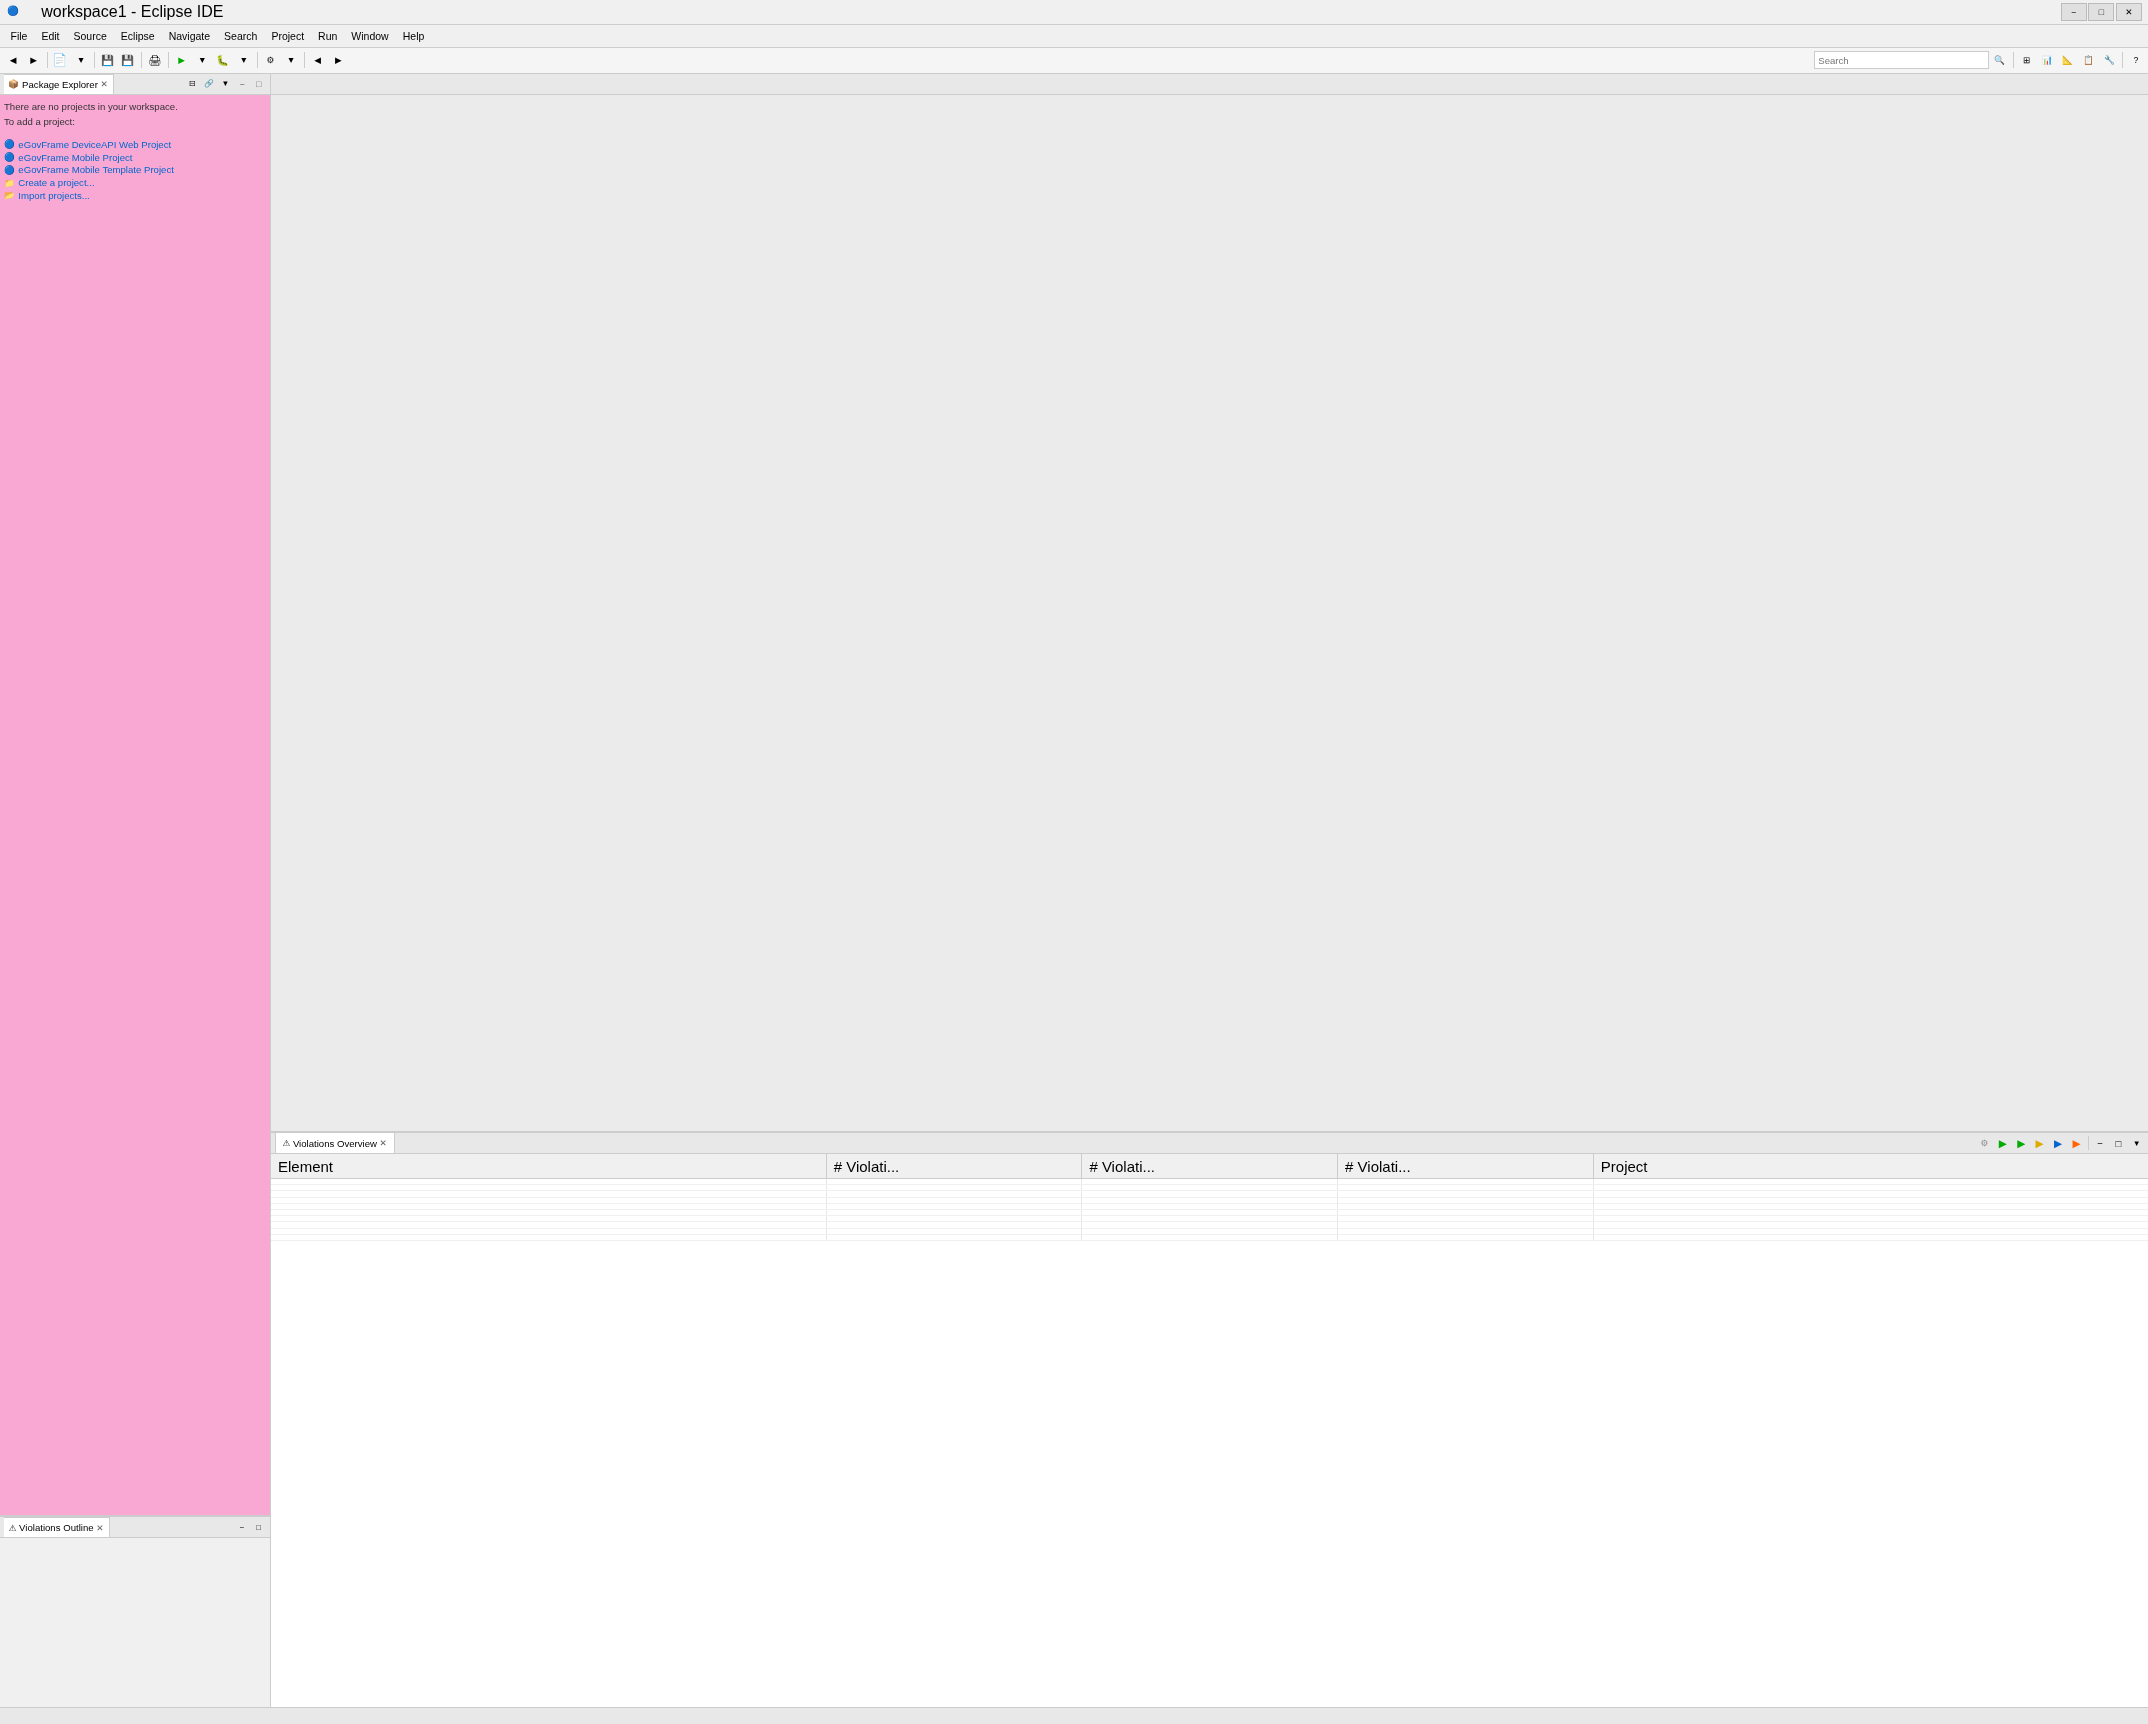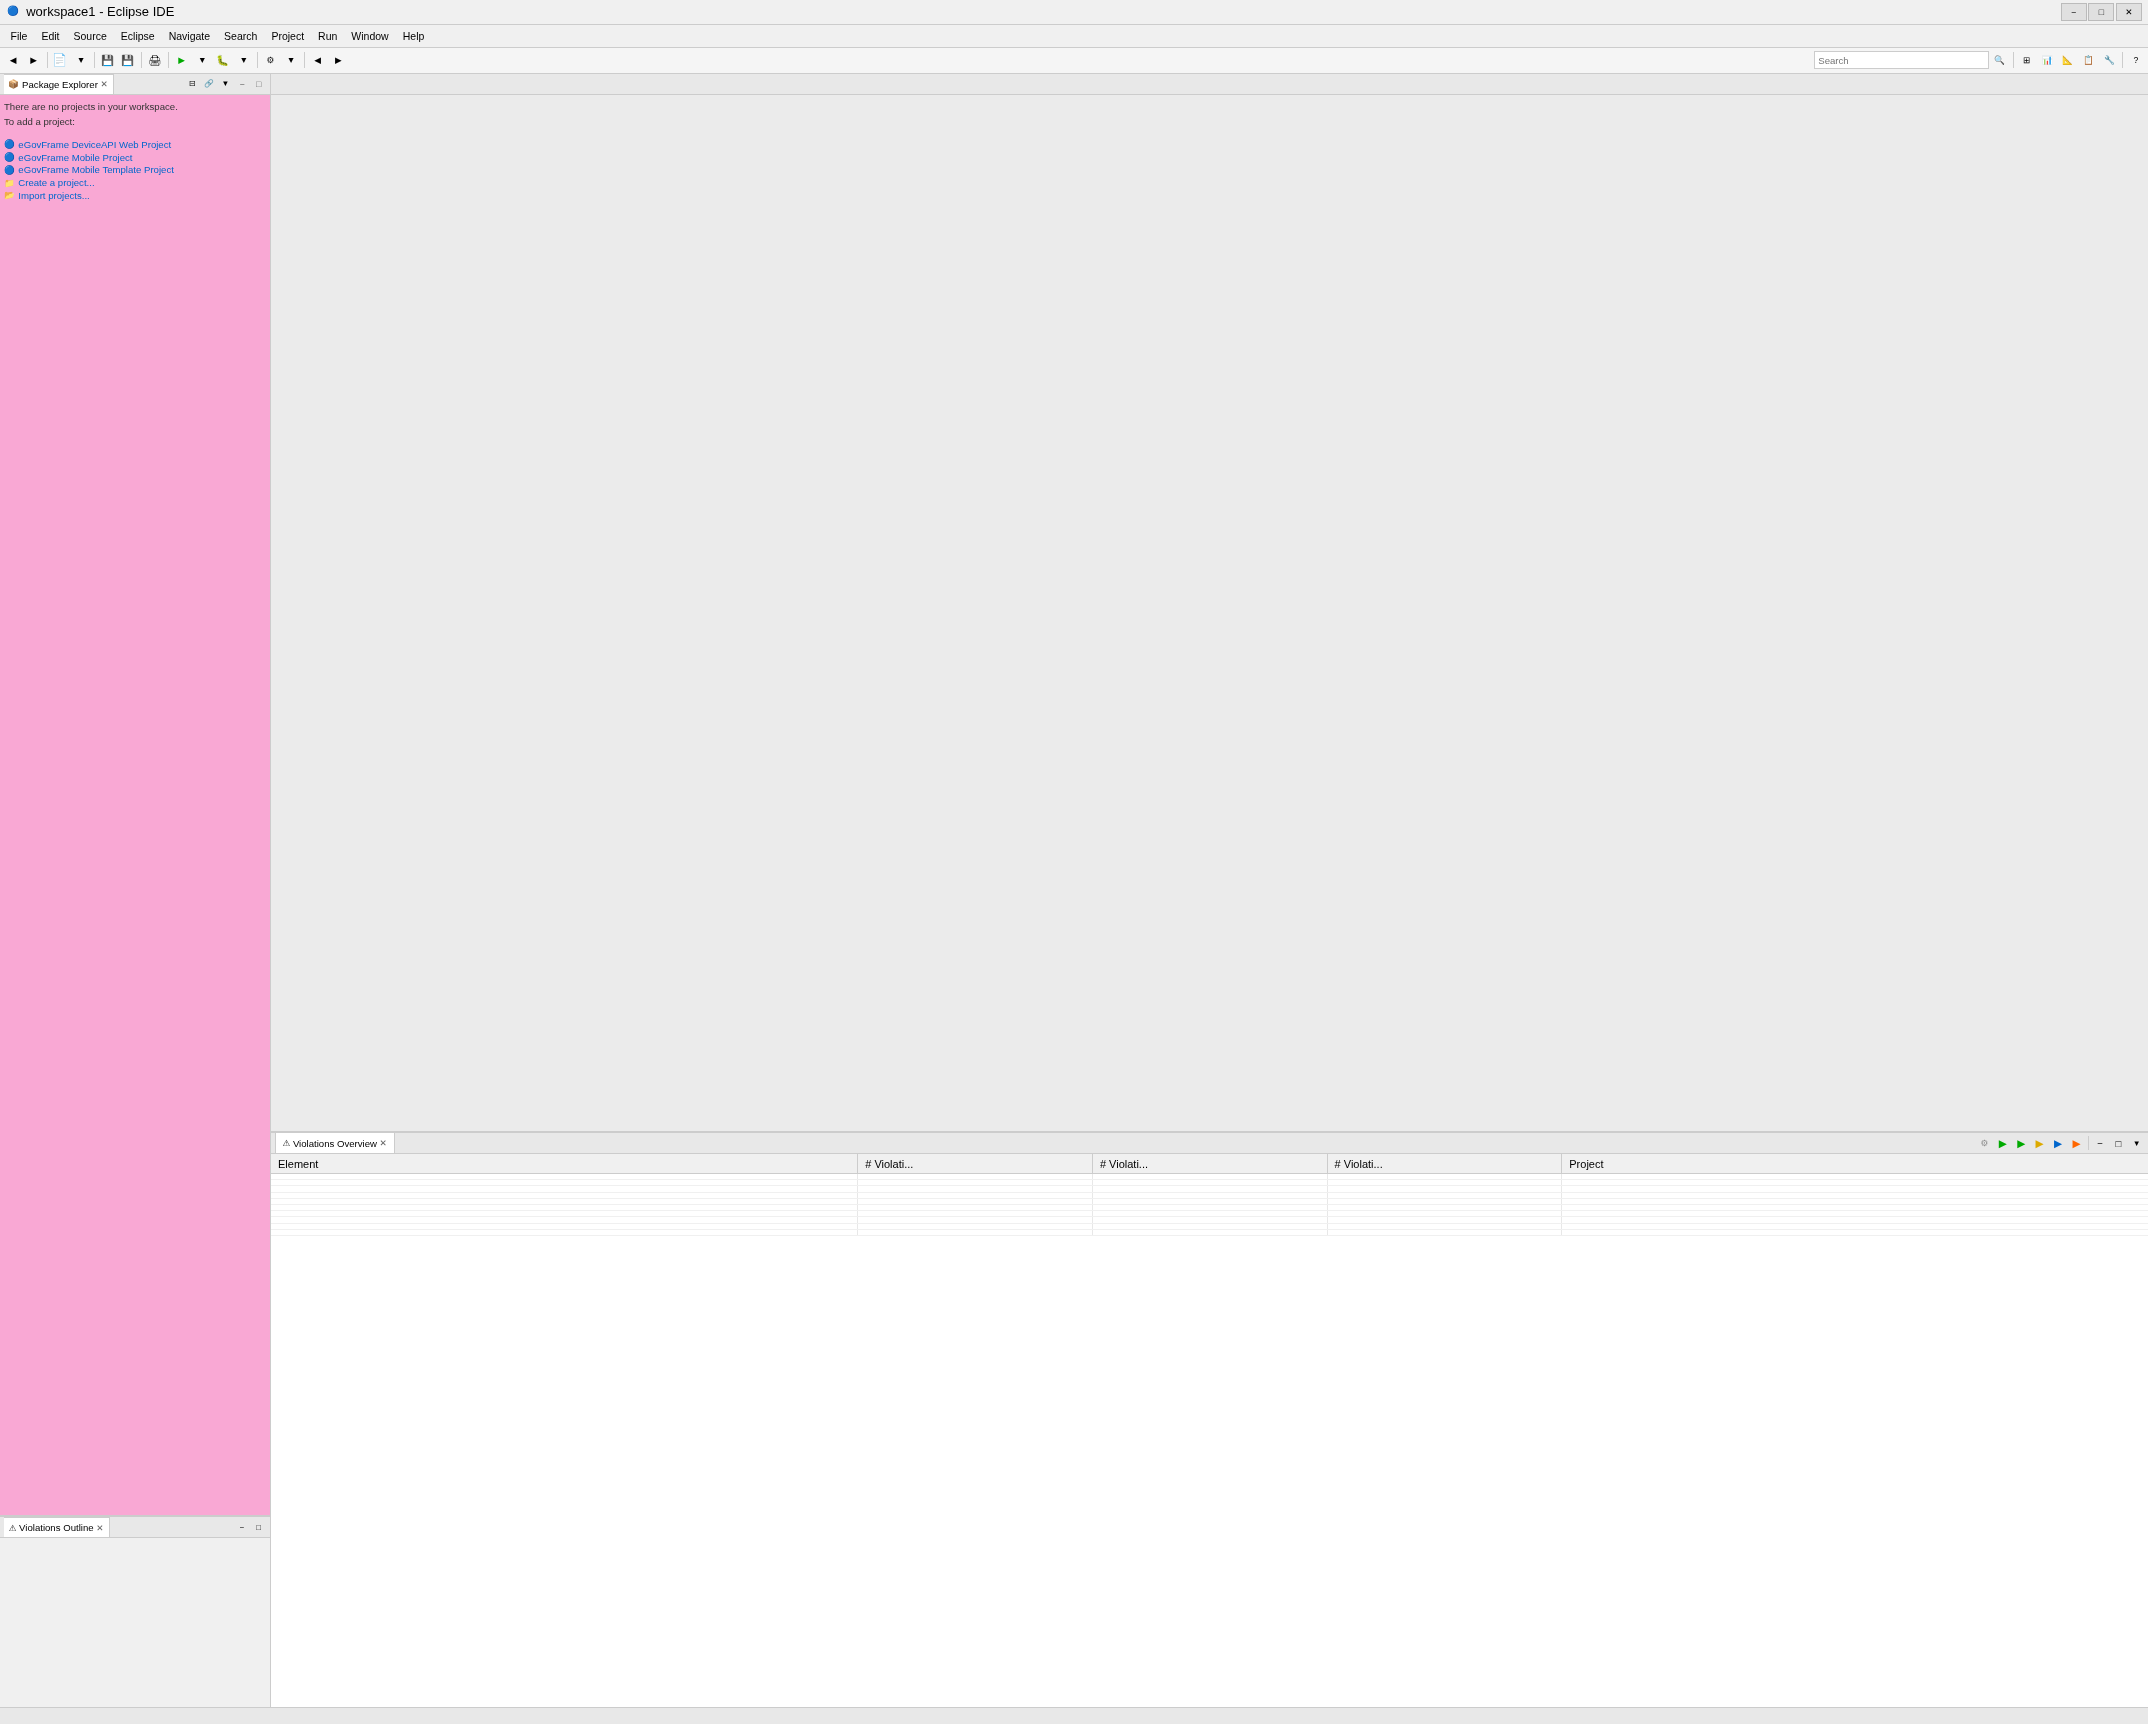--- a/index.html
+++ b/index.html
@@ -22,21 +22,22 @@
       align-items: center;
       padding: 0 7px;
       gap: 5.2px;
     }
     .title-bar-icon {
       width: 14px;
       height: 14px;
     }
     .title-bar-text {
       flex: 1;
-      font-size: 13px;
+      font-size: 16px;
+      margin-left: 15px;
     }
     .title-bar-buttons {
       display: flex;
       gap: 1.7px;
     }
     .title-btn {
       width: 26px;
       height: 17.5px;
       background: #e0e0e0;
       border: 0.9px solid #bbb;
@@ -288,21 +289,21 @@
 
     
     .violations-table {
       flex: 1;
       background: white;
       overflow: auto;
     }
     table {
       width: 100%;
       border-collapse: collapse;
-      font-size: 11px;
+      font-size: 15px;
     }
     thead tr {
       background: #f0f0f0;
       border-bottom: 0.9px solid #ccc;
     }
     th {
       text-align: left;
       padding: 3.5px 7px;
       border-right: 0.9px solid #ccc;
       font-weight: normal;

